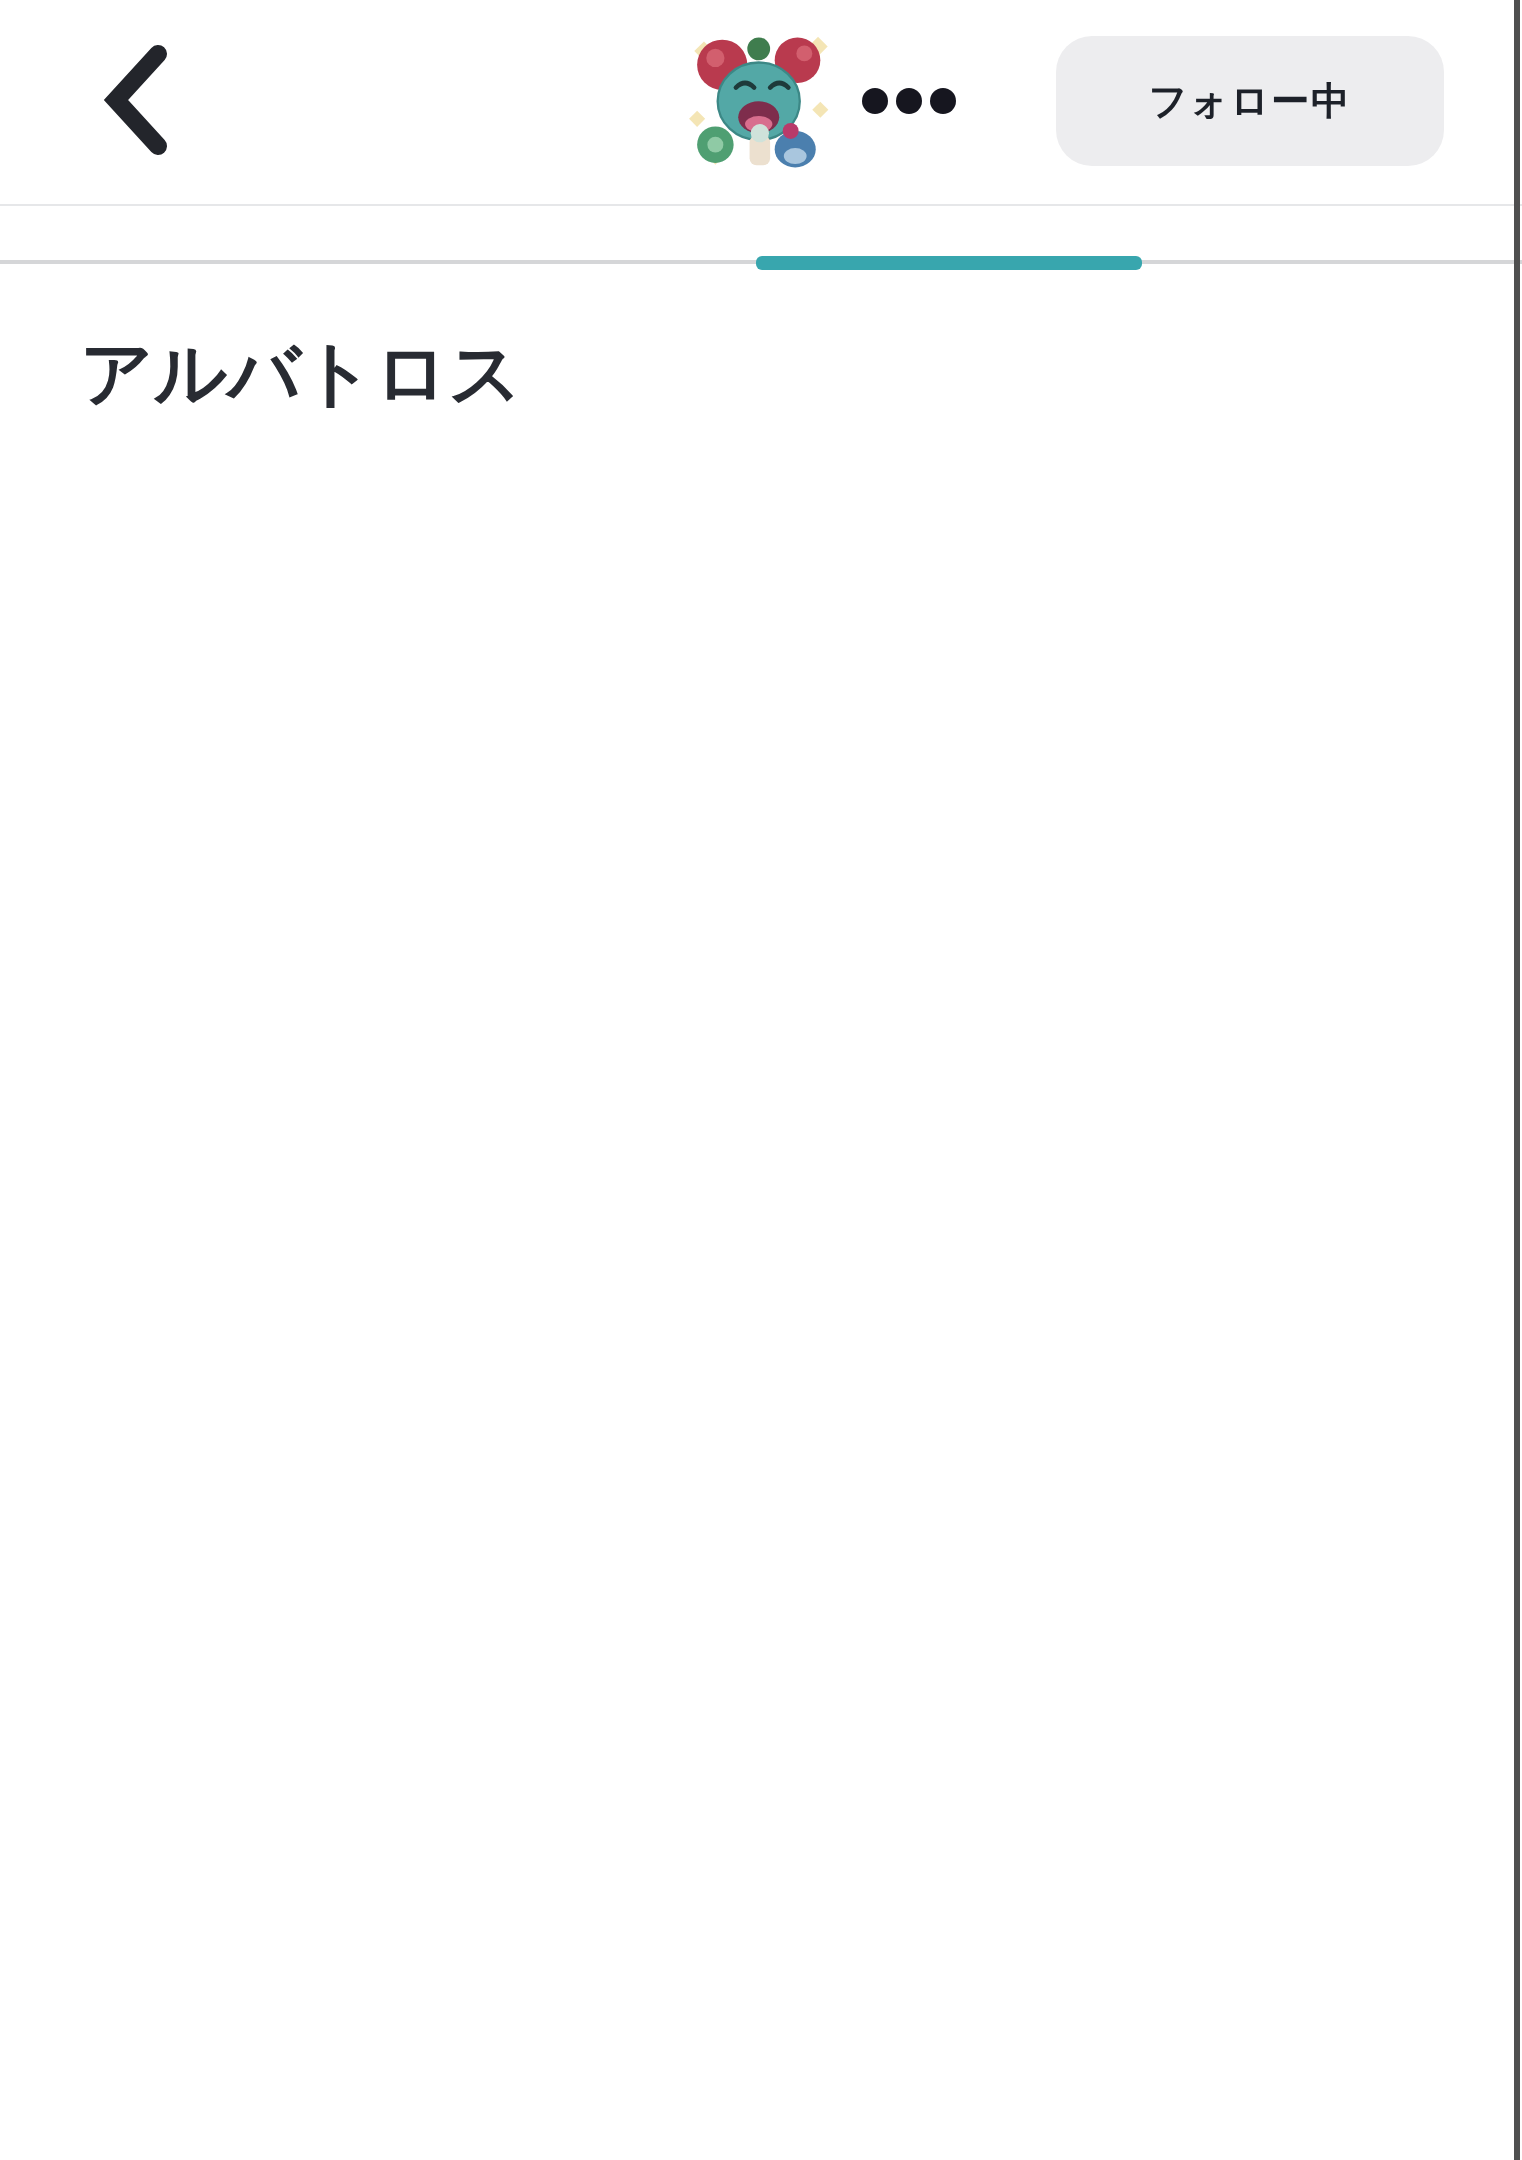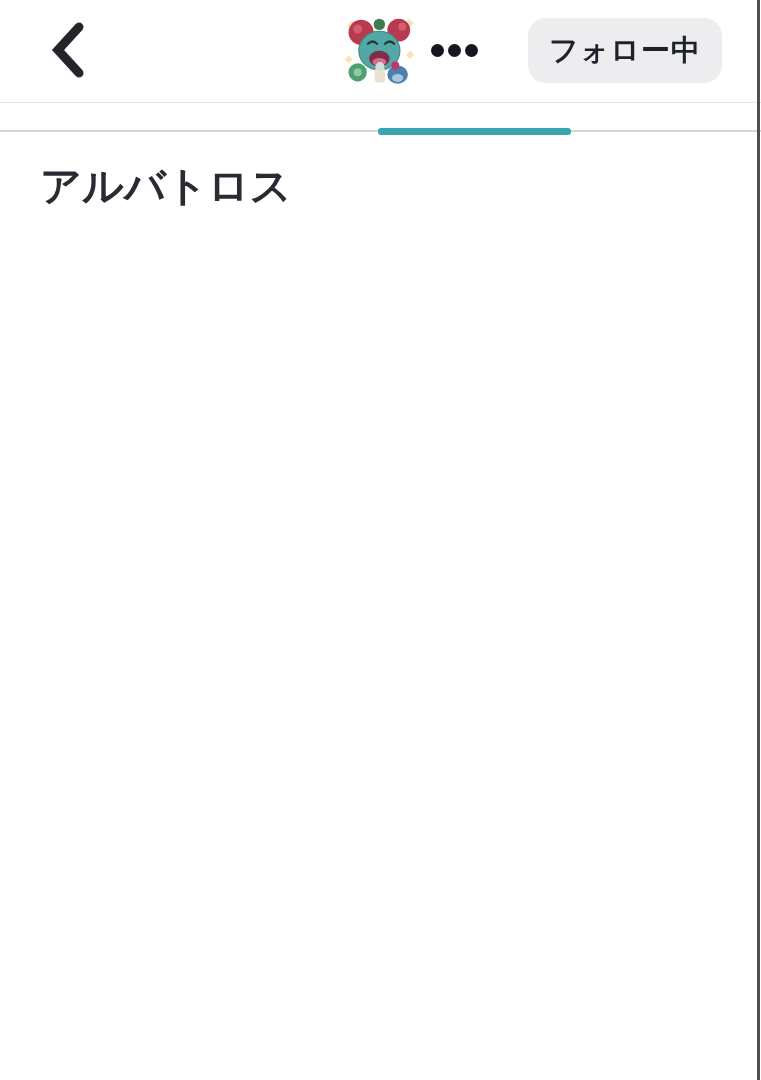--- a/index.html
+++ b/index.html
@@ -38,21 +38,21 @@
     position:absolute; left:424px; top:36px; width:60px; height:28px;
     background:none; border:none; padding:0; cursor:pointer;
     display:flex; align-items:center; justify-content:center; gap:4px;
   }
   .dot { width:13px; height:13px; border-radius:50%; background:#16161f; }
   .follow-button {
     position:absolute; left:528px; top:18px; width:194px; height:65px;
     border:none; border-radius:18px;
     background:#ededef;
     font-family:"Liberation Sans", sans-serif;
-    font-size:29px; font-weight:700; color:#1d2129;
+    font-size:19px; font-weight:700; color:#1d2129;
     letter-spacing:1px;
     cursor:pointer;
     display:flex; align-items:center; justify-content:center;
   }
 
   
   .tab-strip {
     position:absolute; top:104px; left:0; width:100%; height:28px;
     border-bottom:2px solid #d5d6d8;
     background:#ffffff;
@@ -62,21 +62,21 @@
     border-radius:3px;
     background:#38a6ae;
   }
 
   
   .description {
     position:absolute; top:135px; left:0; width:758px;
     padding:30px 40px 0 40px;
   }
   .shop-name {
-    font-size:41px; font-weight:700; line-height:43px;
+    font-size:36px; font-weight:700; line-height:43px;
     color:#282b32;
     margin:0 0 50px 0;
   }
   .line {
     font-size:31px; font-weight:600; line-height:43px;
     color:#2c2f36;
     margin:0; min-height:43px;
     word-break:break-all; overflow-wrap:anywhere;
   }
 </style>

